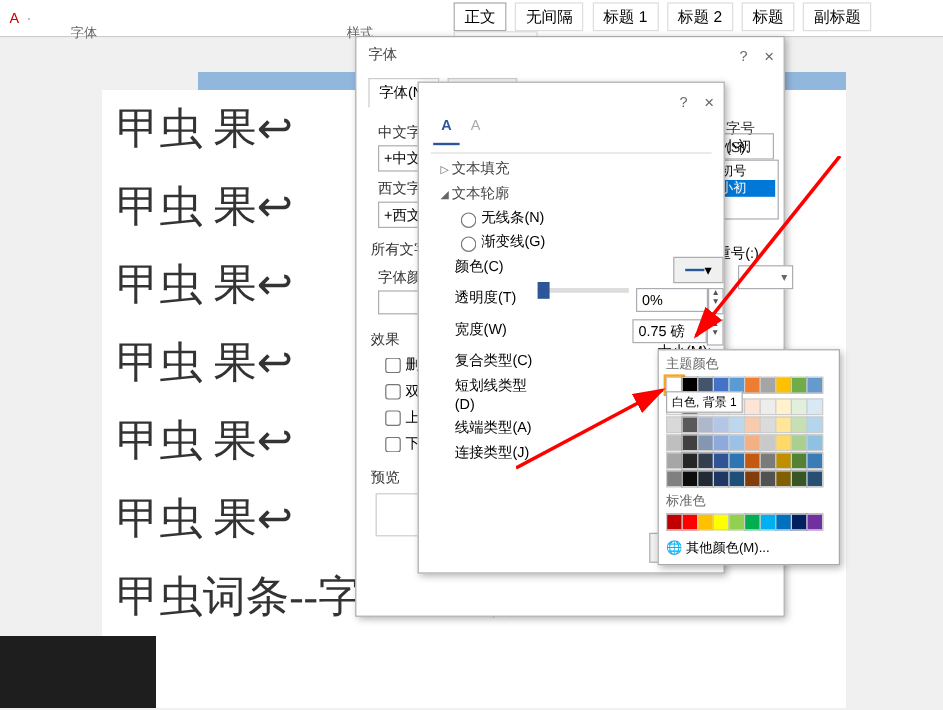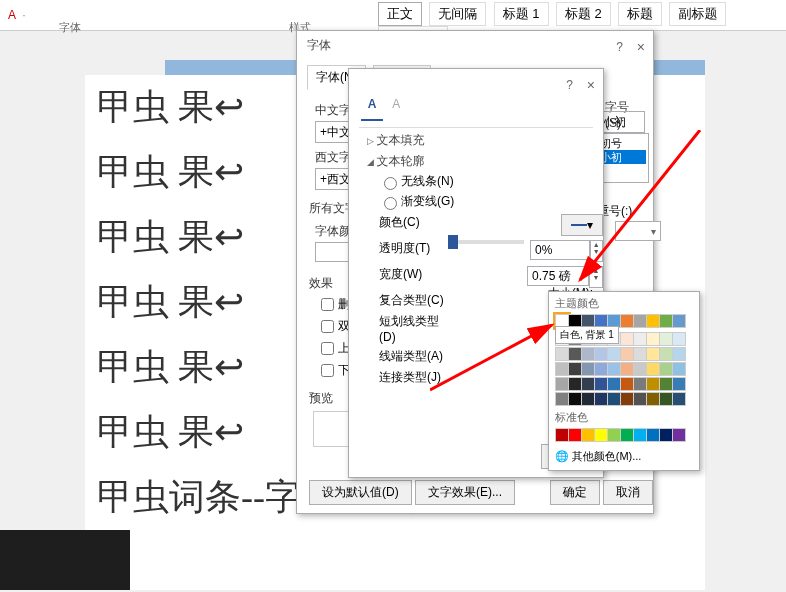--- a/index.html
+++ b/index.html
@@ -129,28 +129,20 @@
 
   <div class="sect">效果</div>
   <label class="chk"><input type="checkbox" style=""><span>删除</span></label>
   <label class="chk"><input type="checkbox" style=""><span>双册</span></label>
   <label class="chk"><input type="checkbox" style=""><span>上标</span></label>
   <label class="chk"><input type="checkbox" style=""><span>下标</span></label>
 
   <div class="sect">预览</div>
   <div class="prev">甲</div>
 
-  <div class="foot">
-    <span class="btn">设为默认值(D)</span>
-    <span class="btn">文字效果(E)...</span>
-    <span class="right">
-      <span class="btn">确定</span>
-      <span class="btn">取消</span>
-    </span>
-  </div>
 </div>
 
 <div class="dlg fx-dlg">
   <div class="dlg-title">
     <span class="dlg-help">?</span>
     <span class="dlg-close">×</span>
   </div>
   <div class="fx-icons">
     <span class="fx-iconA" style="text-align:center;color:#2b579a;font-weight:bold">A</span>
     <span class="fx-iconB">A</span>

